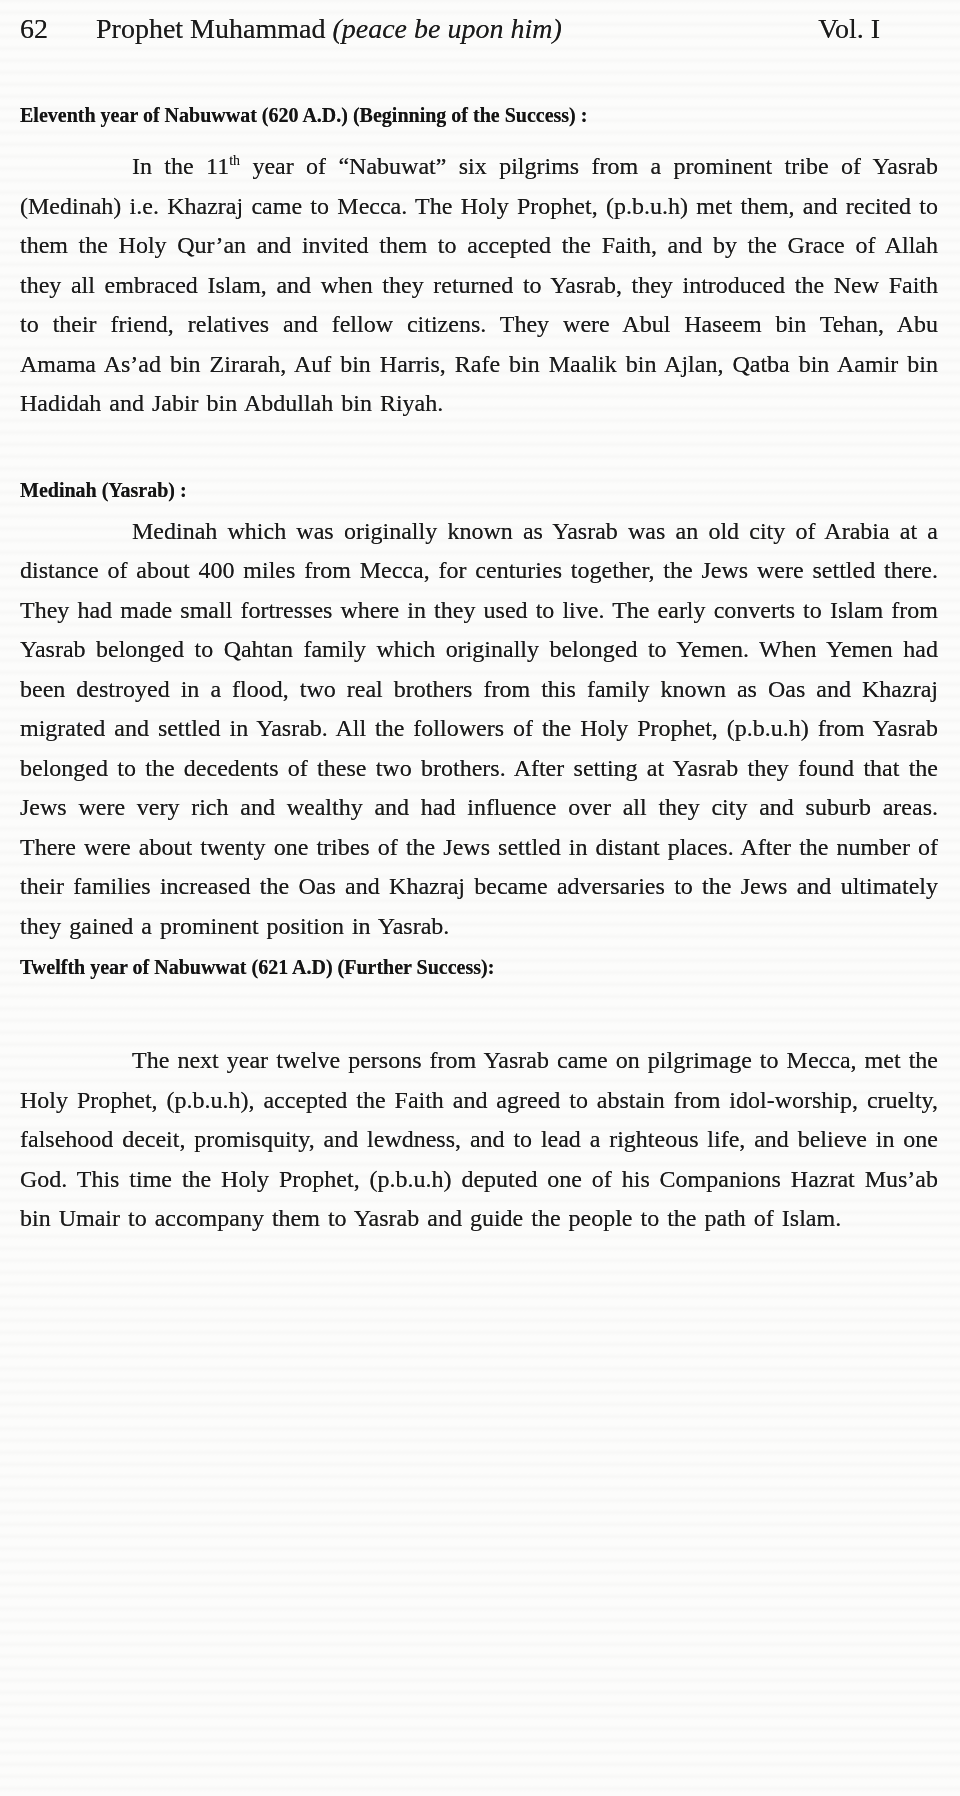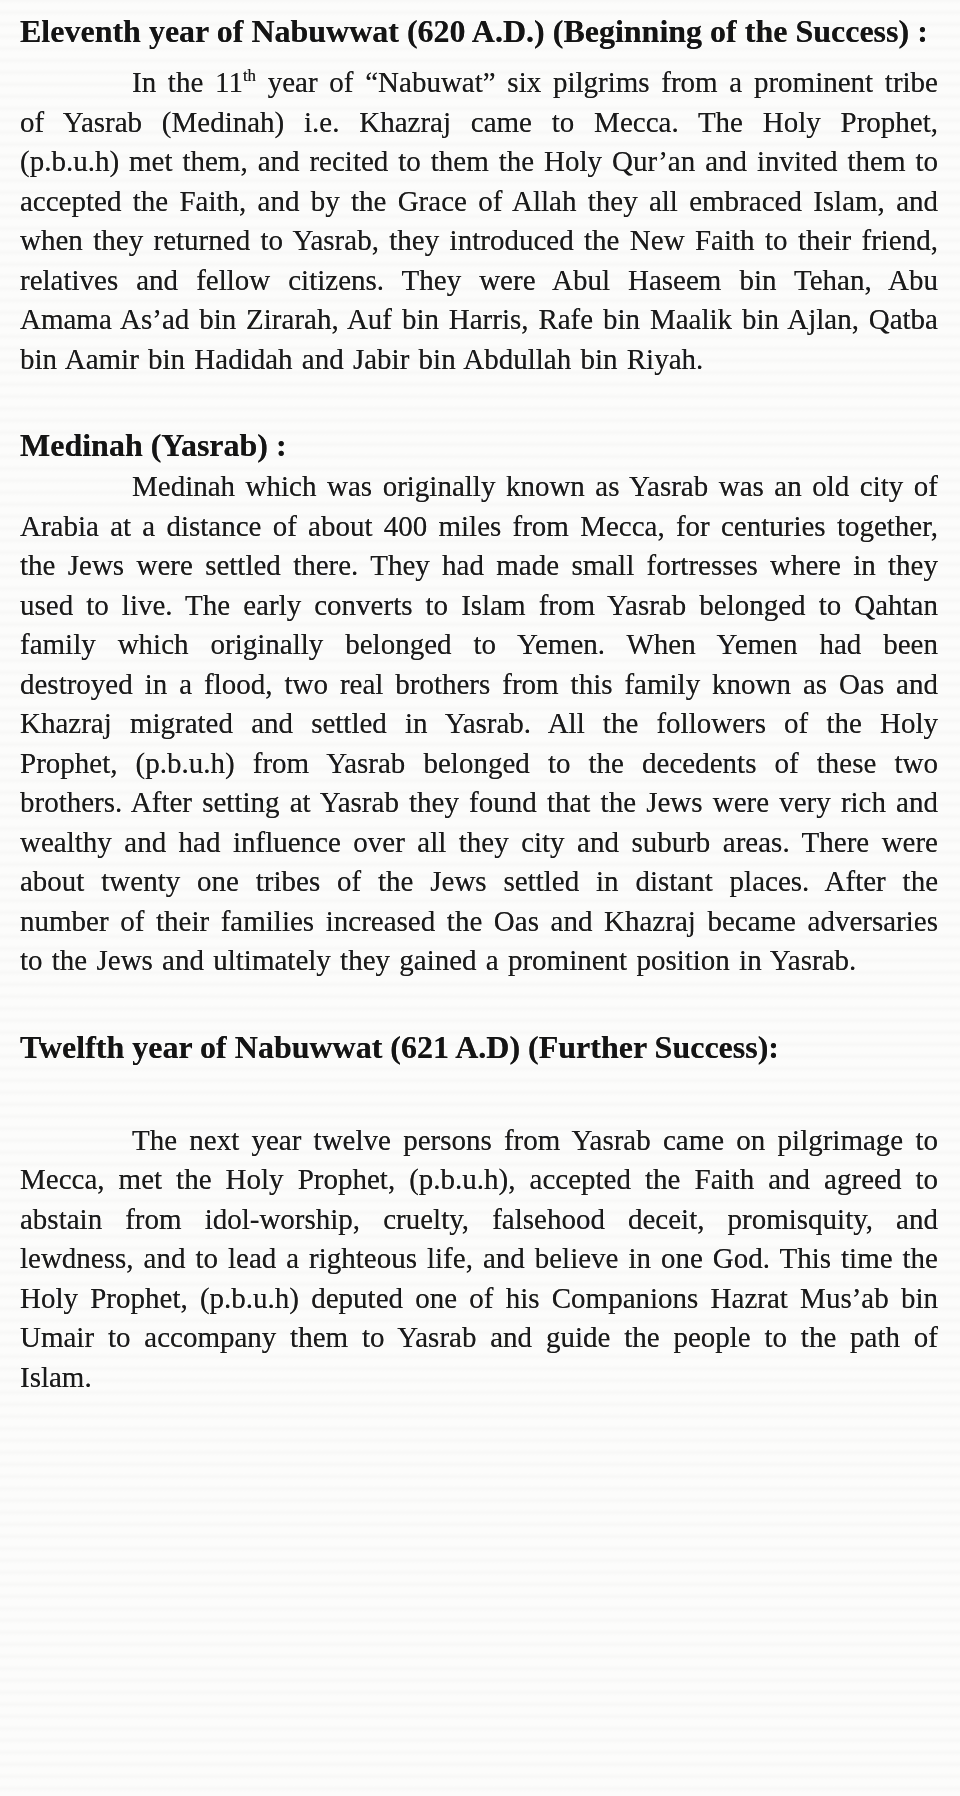--- a/index.html
+++ b/index.html
@@ -36,50 +36,55 @@
     white-space: nowrap;
   }
   .pagenum { width: 76px; flex: 0 0 auto; }
   .running-title { flex: 1 1 auto; }
   .running-title .honorific { font-style: italic; }
   .volume { flex: 0 0 auto; margin-right: 58px; }
 
   
   .heading {
     font-weight: bold;
-    font-size: 32px;
+    font-size: 20px;
     line-height: 43px;
     text-align: justify;
     margin: 0;
     color: #141414;
   }
   .h1 { margin-bottom: 10px; }
   .h2 { margin-top: 45px; }
-  .h3 { margin-top: 45px; margin-bottom: 52px; }
+  .h3 { margin-bottom: 52px; }
 
   
   .body-para {
-    font-size: 29px;
+    font-size: 24px;
     line-height: 39.5px;
     text-align: justify;
     text-indent: 112px;
     word-spacing: 2px;
     margin: 0;
   }
   .body-para sup {
     font-size: 0.58em;
     line-height: 0;
     vertical-align: super;
   }
 </style>
 </head>
 <body>
 
 <div class="page">
 
+  <header class="running-header">
+    <span class="pagenum">62</span>
+    <span class="running-title"><span>Prophet Muhammad</span> <span class="honorific">(peace be upon him)</span></span>
+    <span class="volume">Vol. I</span>
+  </header>
 
   <section>
     <h2 class="heading h1">Eleventh year of Nabuwwat (620 A.D.) (Beginning of the Success) :</h2>
     <p class="body-para"><span>In the 11</span><sup>th</sup><span> year of “Nabuwat” six pilgrims from a prominent tribe of Yasrab (Medinah) i.e. Khazraj came to Mecca. The Holy Prophet, (p.b.u.h) met them, and recited to them the Holy Qur’an and invited them to accepted the Faith, and by the Grace of Allah they all embraced Islam, and when they returned to Yasrab, they introduced the New Faith to their friend, relatives and fellow citizens. They were Abul Haseem bin Tehan, Abu Amama As’ad bin Zirarah, Auf bin Harris, Rafe bin Maalik bin Ajlan, Qatba bin Aamir bin Hadidah and Jabir bin Abdullah bin Riyah.</span></p>
   </section>
 
   <section>
     <h2 class="heading h2">Medinah (Yasrab) :</h2>
     <p class="body-para">Medinah which was originally known as Yasrab was an old city of Arabia at a distance of about 400 miles from Mecca, for centuries together, the Jews were settled there. They had made small fortresses where in they used to live. The early converts to Islam from Yasrab belonged to Qahtan family which originally belonged to Yemen. When Yemen had been destroyed in a flood, two real brothers from this family known as Oas and Khazraj migrated and settled in Yasrab. All the followers of the Holy Prophet, (p.b.u.h) from Yasrab belonged to the decedents of these two brothers. After setting at Yasrab they found that the Jews were very rich and wealthy and had influence over all they city and suburb areas. There were about twenty one tribes of the Jews settled in distant places. After the number of their families increased the Oas and Khazraj became adversaries to the Jews and ultimately they gained a prominent position in Yasrab.</p>
   </section>

